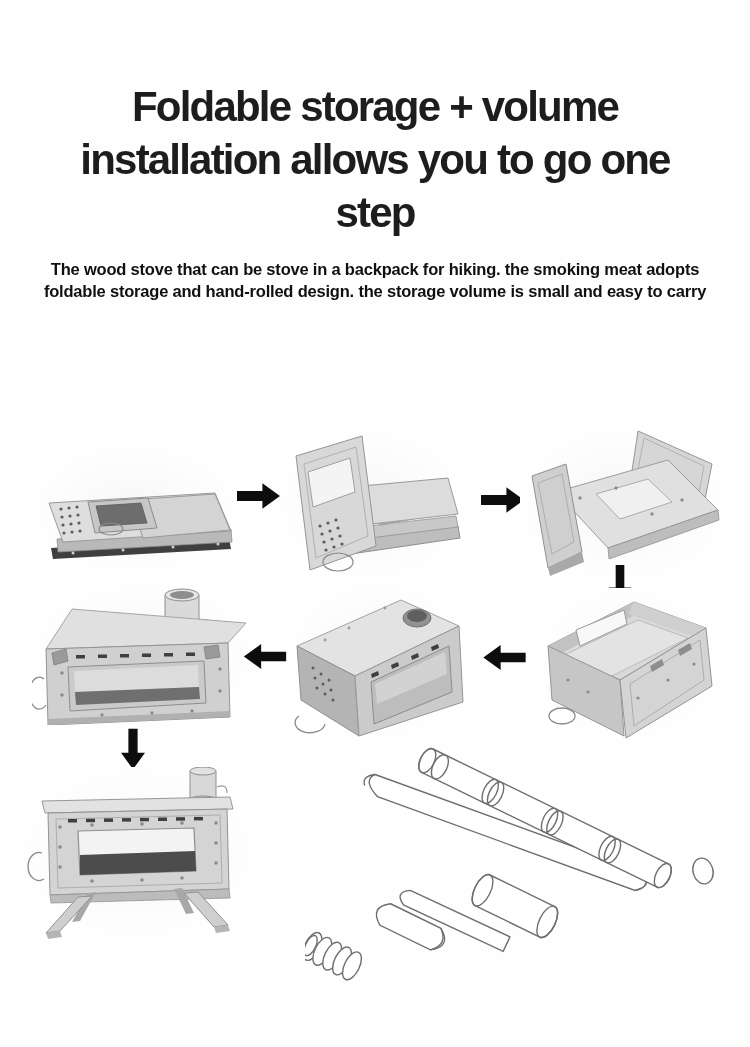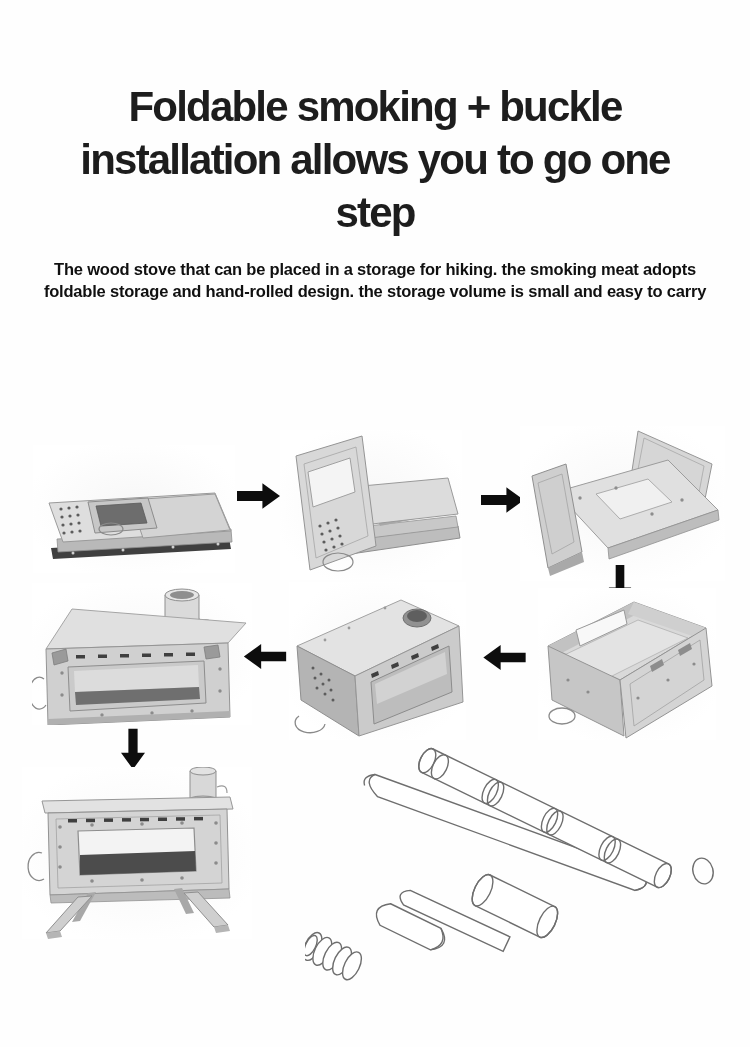--- a/index.html
+++ b/index.html
@@ -16,22 +16,22 @@
   .arrow{position:absolute;}
   .arrow svg{display:block;width:100%;height:100%;fill:#0d0d0d;}
   .sk{fill:#ffffff;stroke:#6e6e6e;stroke-width:1.4;}
   .skn{fill:none;stroke:#6e6e6e;stroke-width:1.4;}
 </style>
 </head>
 <body>
 
 <div class="page">
 
-  <h1 class="title">Foldable smoking + buckle installation allows you to go one step</h1>
-  <p class="desc">The wood stove that can be placed in a storage for hiking. the smoking meat adopts foldable storage and hand-rolled design. the storage volume is small and easy to carry</p>
+  <h1 class="title">Foldable storage + volume installation allows you to go one step</h1>
+  <p class="desc">The wood stove that can be stove in a backpack for hiking. the smoking meat adopts foldable storage and hand-rolled design. the storage volume is small and easy to carry</p>
 
   <div class="ph" style="left:33px;top:445px;width:202px;height:128px;">
     <svg viewBox="0 0 202 128">
       <polygon points="18,103 196,93 198,104 20,114" fill="#3f3f3f"></polygon>
       <polygon points="24,94 198,84 199,97 25,107" fill="#b9b9b9" stroke="#8f8f8f" stroke-width="0.8"></polygon>
       <polygon points="16,58 182,48 198,86 30,97" fill="#dedede" stroke="#9a9a9a" stroke-width="1"></polygon>
       <polygon points="97,55 182,49 197,85 110,93" fill="#d4d4d4" stroke="#9a9a9a" stroke-width="1"></polygon>
       <polygon points="55,57 115,53 124,83 62,88" fill="#c7c7c7" stroke="#8c8c8c" stroke-width="1"></polygon>
       <polygon points="63,61 108,58 114,78 68,81" fill="#6d6d6d" stroke="#5a5a5a" stroke-width="0.8"></polygon>
       <ellipse cx="78" cy="84" rx="12" ry="6" fill="none" stroke="#8a8a8a" stroke-width="1.2"></ellipse>

